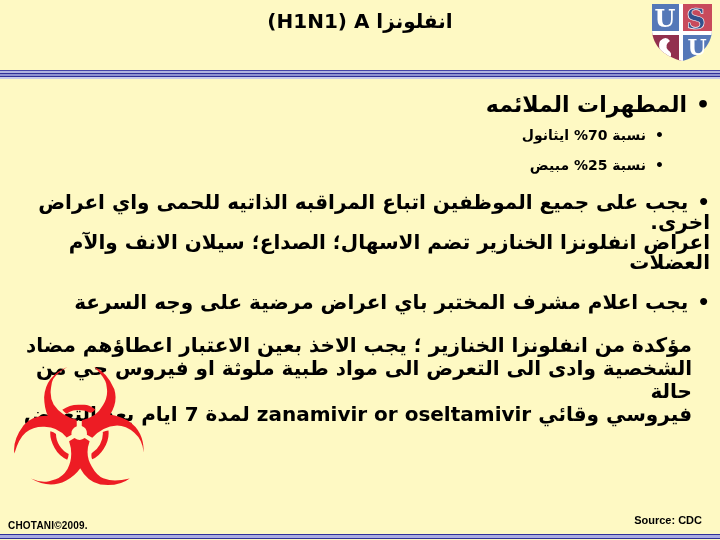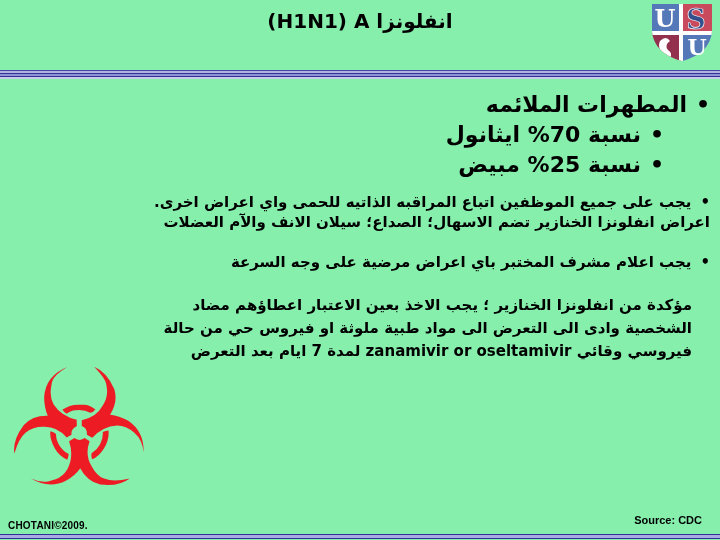--- a/index.html
+++ b/index.html
@@ -1,17 +1,17 @@
 <!DOCTYPE html>
 <html><head>
 <meta charset="utf-8">
 <style>
   html,body{margin:0;padding:0;background:#888;}
   .slide{
-    position:relative;width:720px;height:540px;background:#86efac;
+    position:relative;width:720px;height:540px;background:#fef9c3;
     overflow:hidden;font-family:"DejaVu Sans",sans-serif;color:#000;
   }
   
   .title-block{
     position:absolute;top:7px;left:80px;width:560px;
     text-align:center;direction:rtl;font-weight:bold;
     font-size:20px;line-height:29px;
   }
   .title-en{direction:ltr;unicode-bidi:embed;}
   .logo{position:absolute;top:3px;right:6px;width:64px;height:59px;}
@@ -27,22 +27,22 @@
       #30309a 0 1px,#a9ace0 1px 4px,#30309a 4px 5px);
   }
   
   .content{
     position:absolute;top:92px;right:10px;left:10px;
     direction:rtl;text-align:right;font-weight:bold;
   }
   .row .dot{display:inline-block;margin-left:9px;}
   .heading{font-size:22px;line-height:26px;margin-bottom:6px;}
   .subs{margin-top:6px;margin-left:0;}
-  .sub-row{font-size:22px;line-height:22px;margin-right:46px;margin-bottom:8px;}
-  .para{font-size:15px;line-height:20px;}
+  .sub-row{font-size:14px;line-height:22px;margin-right:46px;margin-bottom:8px;}
+  .para{font-size:20px;line-height:20px;}
   .para-1{margin-top:16px;}
   .para-2{margin-top:20px;}
   .para-3{margin-top:22px;}
   .para-3 .line{line-height:23px;}
   .cont-indent{margin-right:18px;}
   
   .biohazard{
     position:absolute;left:6px;top:348px;
     font-size:162px;line-height:1;color:#ed1c24;
     font-family:"DejaVu Sans",sans-serif;

